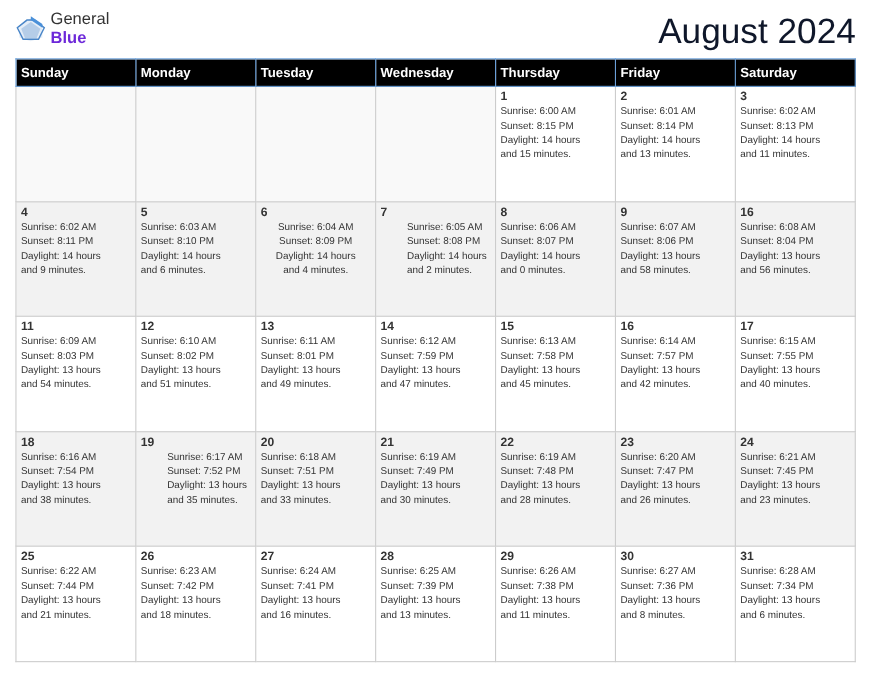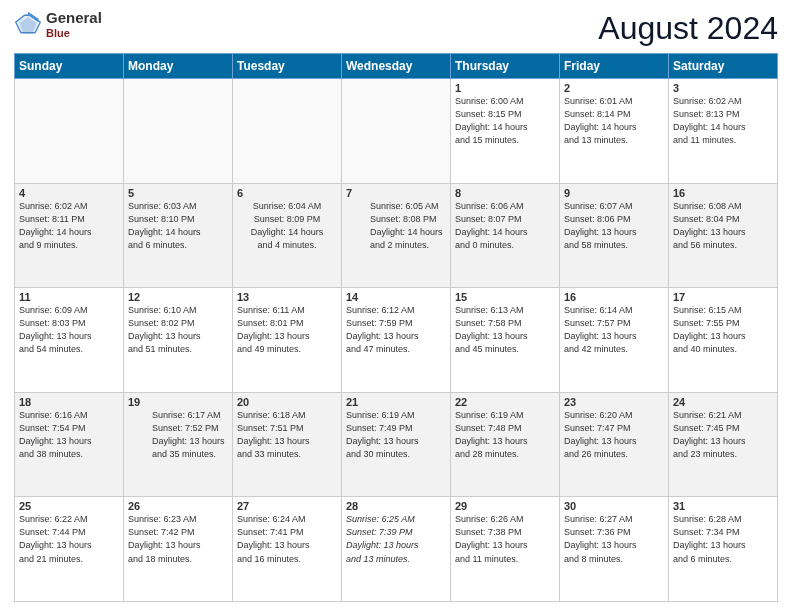--- a/index.html
+++ b/index.html
@@ -28,27 +28,27 @@
       align-items: center;
       gap: 4px;
     }
     .logo-text {
       display: flex;
       flex-direction: column;
       line-height: 1.1;
     }
     .logo-general {
       font-size: 15px;
+      font-weight: normal;
+      color: #333;
+    }
+    .logo-blue {
+      font-size: 15px;
       font-weight: bold;
-      color: #333;
-    }
-    .logo-blue {
-      font-size: 11px;
-      font-weight: bold;
-      color: #7f1d1d;
+      color: #6d28d9;
     }
     .logo-icon {
       width: 28px;
       height: 28px;
     }
     .title-block {
       text-align: right;
     }
     .title-month {
       font-size: 32px;
@@ -61,21 +61,21 @@
       font-weight: bold;
     }
     .calendar {
       flex: 1;
       border: 1px solid #ccc;
       border-collapse: collapse;
       width: 100%;
       table-layout: fixed;
     }
     .calendar th {
-      background-color: #0369a1;
+      background-color: #000000;
       color: #fff;
       font-size: 12px;
       font-weight: bold;
       padding: 5px 4px;
       border: 1px solid #6a9fd8;
       text-align: left;
     }
     .calendar td {
       border: 1px solid #ccc;
       vertical-align: top;
@@ -336,21 +336,21 @@
           </td>
           <td>
             <span class="day-number">27</span>
             <div class="day-info" style="white-space: pre-line;">Sunrise: 6:24 AM
 Sunset: 7:41 PM
 Daylight: 13 hours
 and 16 minutes.</div>
           </td>
           <td>
             <span class="day-number">28</span>
-            <div class="day-info" style="white-space: pre-line; font-style: italic;">Sunrise: 6:25 AM
+            <div class="day-info" style="white-space: pre-line;">Sunrise: 6:25 AM
 Sunset: 7:39 PM
 Daylight: 13 hours
 and 13 minutes.</div>
           </td>
           <td>
             <span class="day-number">29</span>
             <div class="day-info" style="white-space: pre-line;">Sunrise: 6:26 AM
 Sunset: 7:38 PM
 Daylight: 13 hours
 and 11 minutes.</div>

